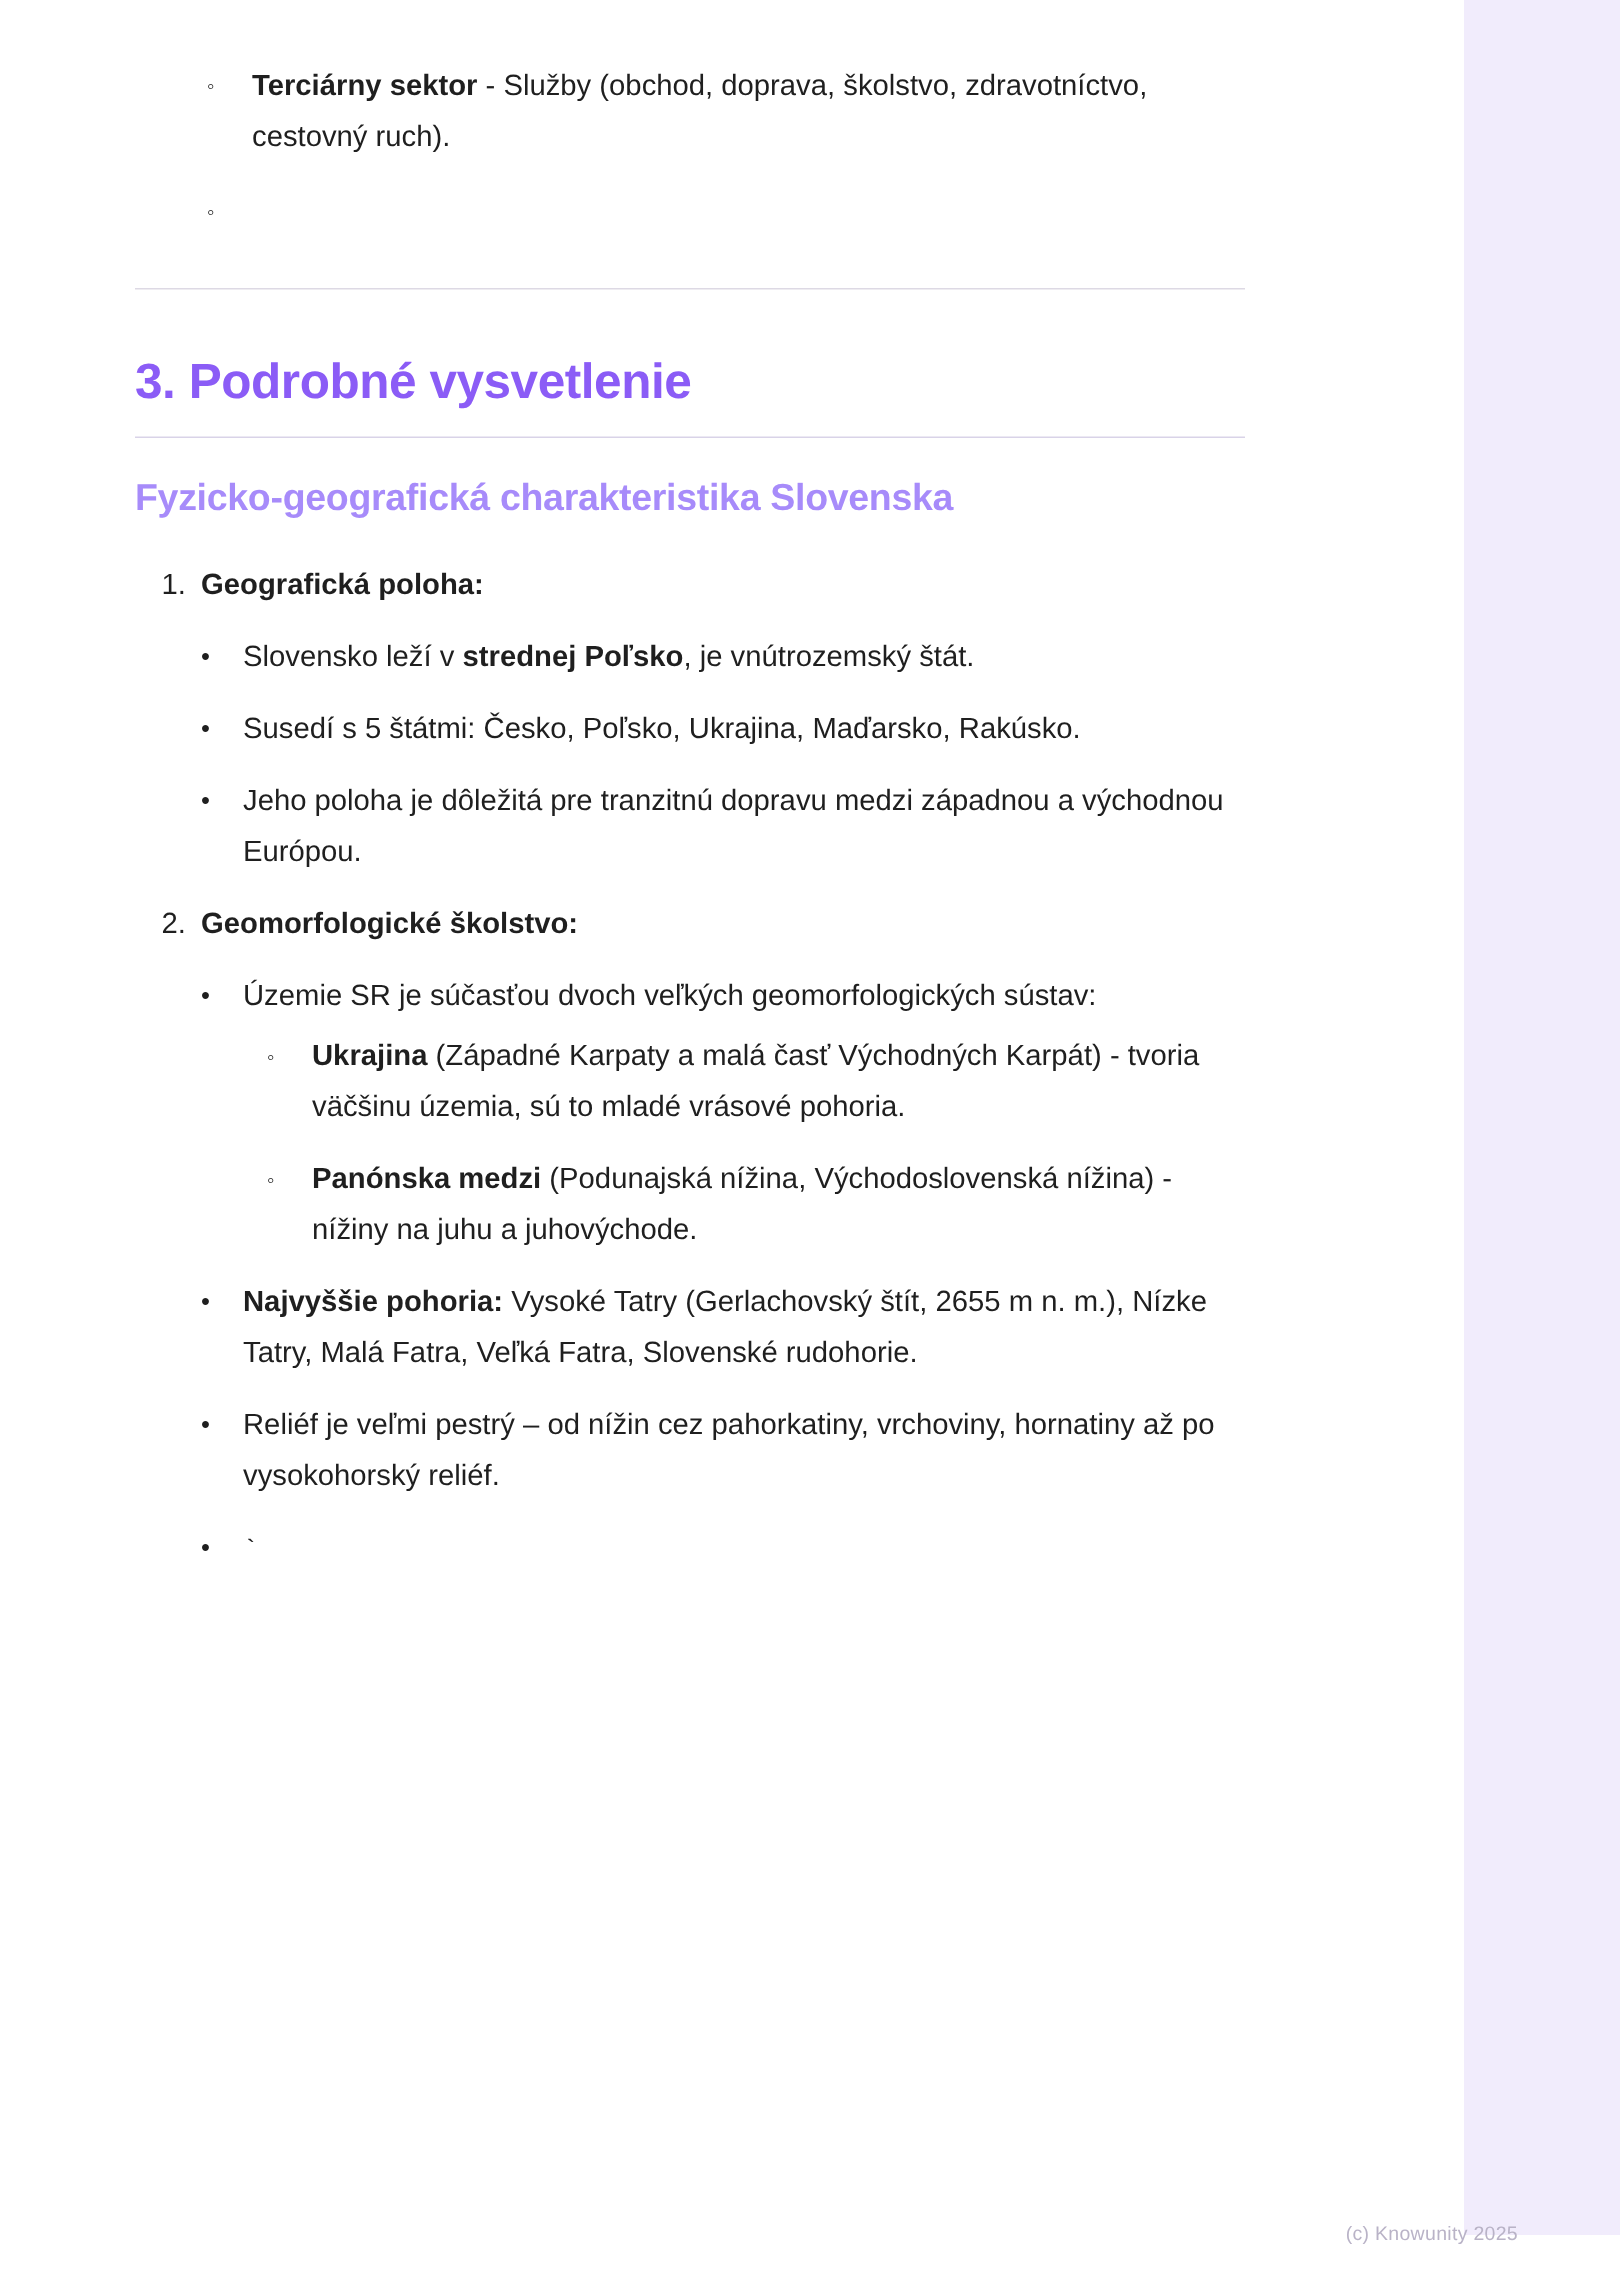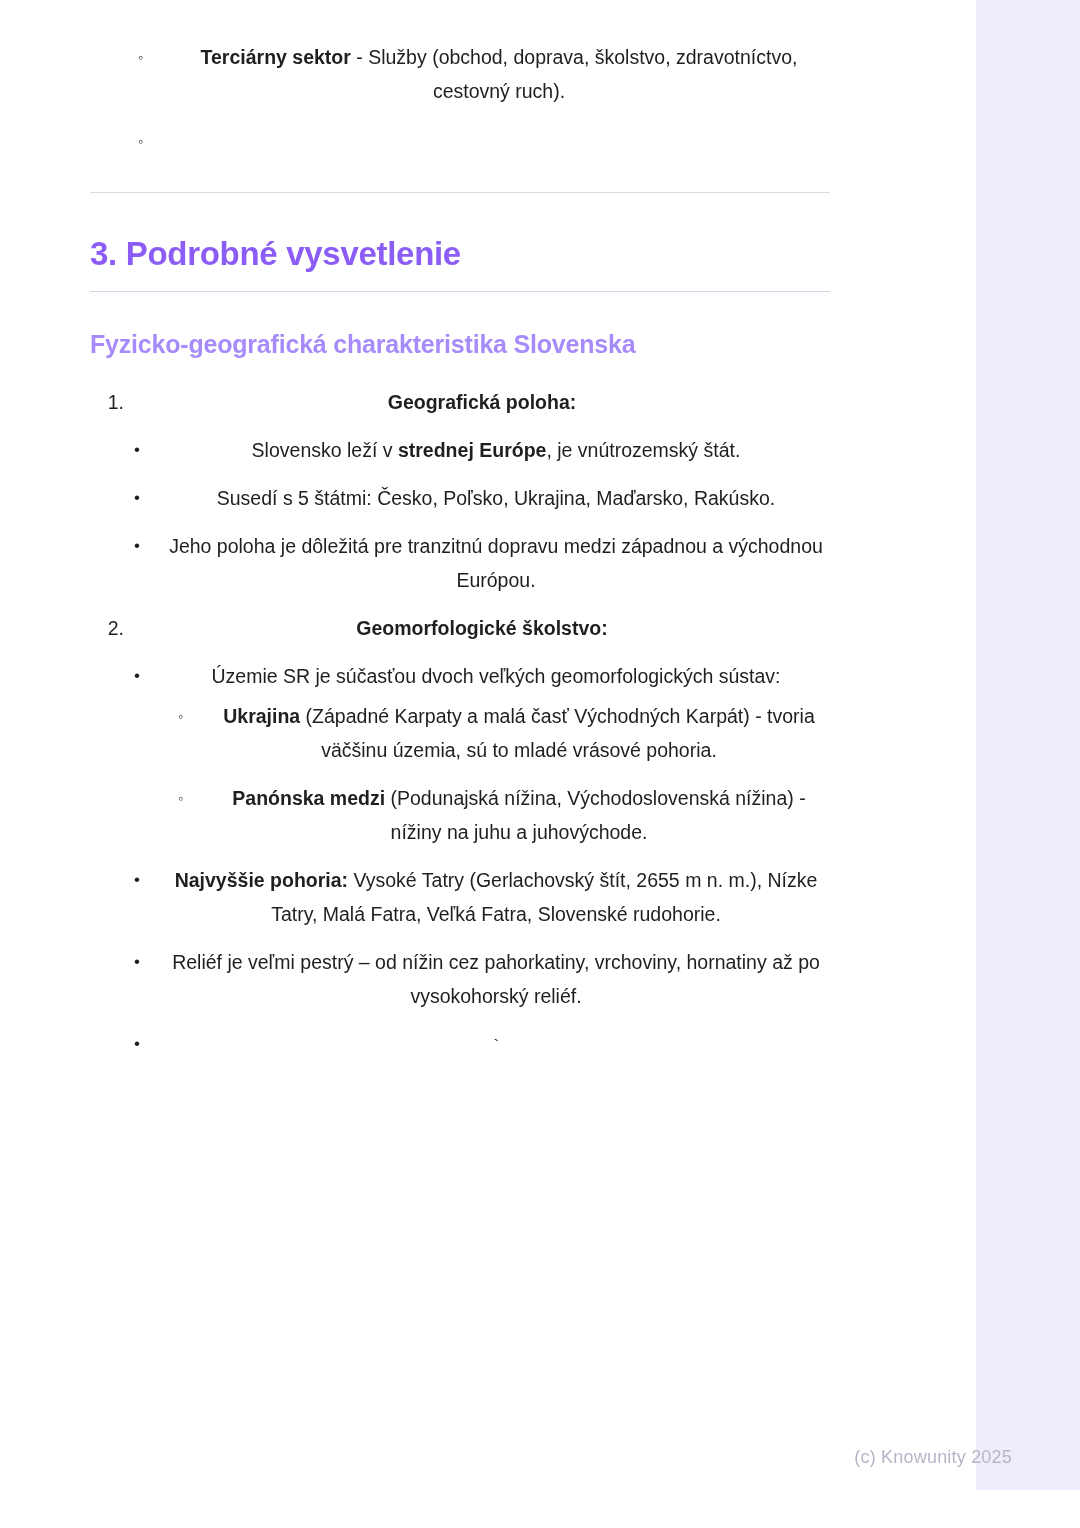--- a/index.html
+++ b/index.html
@@ -72,21 +72,20 @@
     width: 34px;
     text-align: right;
     padding-right: 10px;
     box-sizing: content-box;
   }
   .li-text {
     flex: 1 1 auto;
     font-size: 19.5px;
     line-height: 34px;
     color: #1f1f1f;
-    text-align: center;
   }
   .li-text b {
     font-weight: 700;
   }
   .li-text i {
     font-style: italic;
   }
 
   
   .intro-list .li-row {
@@ -115,21 +114,21 @@
     border: none;
     border-top: 1px solid #d9d3e8;
     margin: 18px 0 0 0;
     width: 740px;
   }
 
   h3.sub-title {
     font-size: 25px;
     font-weight: 700;
     color: #a78bfa;
-    margin: 38px 0 0 0;
+    margin: 26px 0 0 0;
     letter-spacing: -0.2px;
   }
 
   .ordered-block {
     margin-top: 26px;
   }
   .ordered-item > .li-row {
     margin-bottom: 10px;
   }
   .bullets {
@@ -155,22 +154,22 @@
     line-height: 34px;
   }
   .backtick {
     font-family: "Liberation Mono", monospace;
     font-size: 17px;
   }
 
   .watermark {
     position: absolute;
     right: 68px;
-    bottom: 60px;
-    font-size: 18px;
+    bottom: 32px;
+    font-size: 13px;
     color: #b9b3c7;
     letter-spacing: 0.2px;
   }
 </style>
 </head>
 <body>
 
 <div class="page">
 
   <div class="side-band"></div>
@@ -198,21 +197,21 @@
     <div class="ordered-block" id="ordered-list">
         <div class="ordered-item">
           <div class="li-row">
             <span class="marker num ol-num">1.</span>
             <span class="li-text"><b>Geografická poloha:</b></span>
           </div>
           <ul class="bullets">
             <li class="li-row" style="display: block;">
               <div class="li-row" style="margin-bottom: 0px;">
                 <span class="marker">•</span>
-                <span class="li-text">Slovensko leží v <b>strednej Európe</b>, je vnútrozemský štát.</span>
+                <span class="li-text">Slovensko leží v <b>strednej Poľsko</b>, je vnútrozemský štát.</span>
               </div>
             </li>
             <li class="li-row" style="display: block;">
               <div class="li-row" style="margin-bottom: 0px;">
                 <span class="marker">•</span>
                 <span class="li-text">Susedí s 5 štátmi: Česko, Poľsko, Ukrajina, Maďarsko, Rakúsko.</span>
               </div>
             </li>
             <li class="li-row" style="display: block;">
               <div class="li-row" style="margin-bottom: 0px;">

